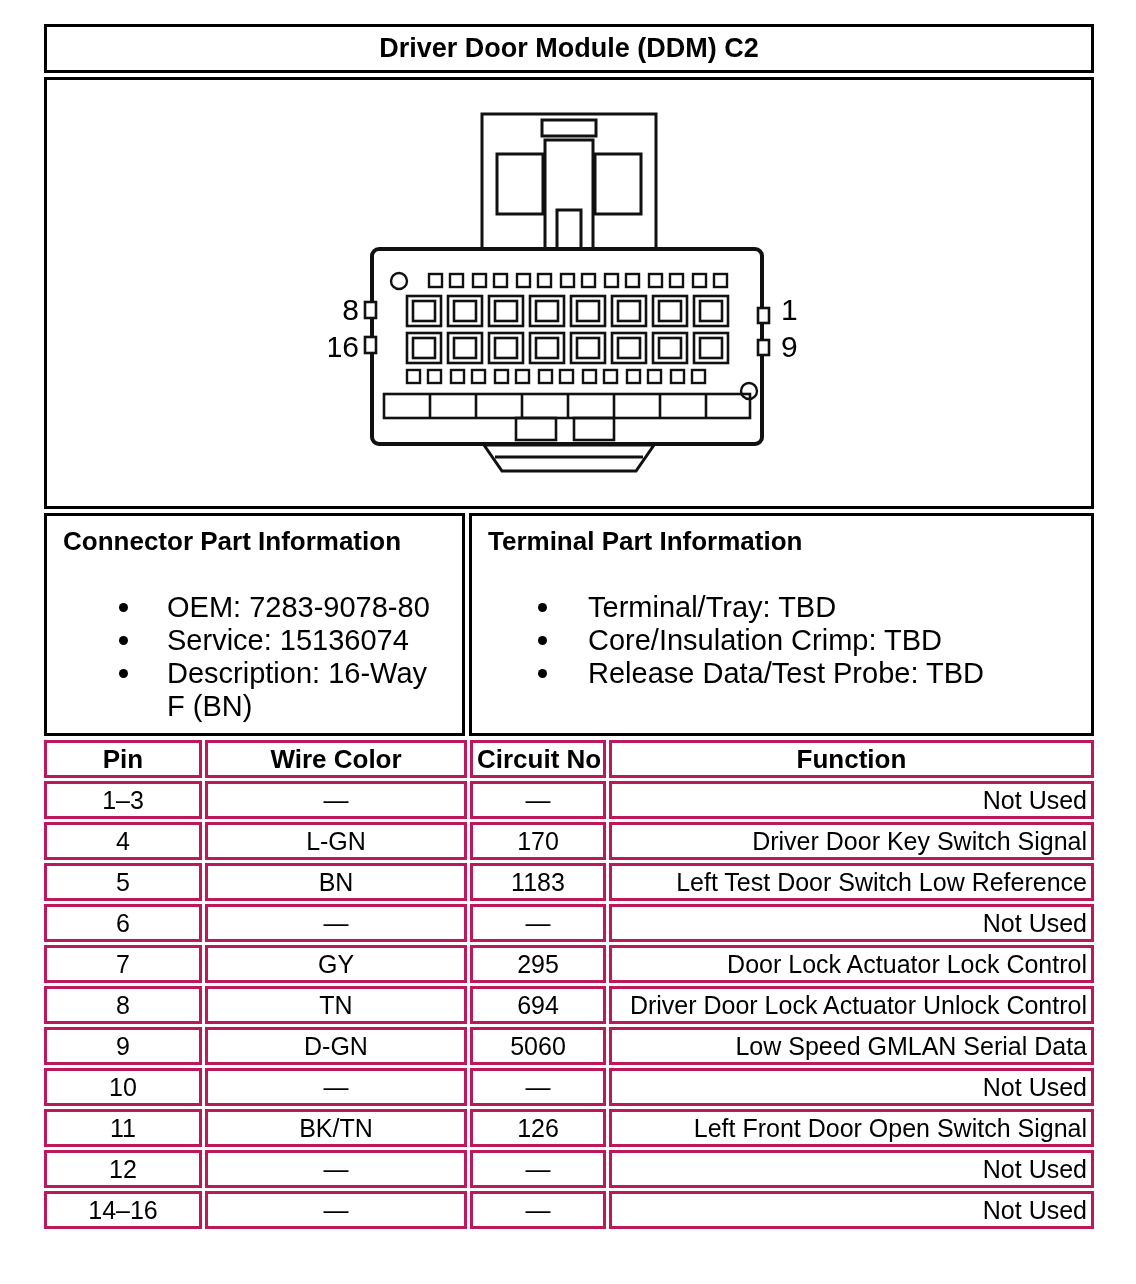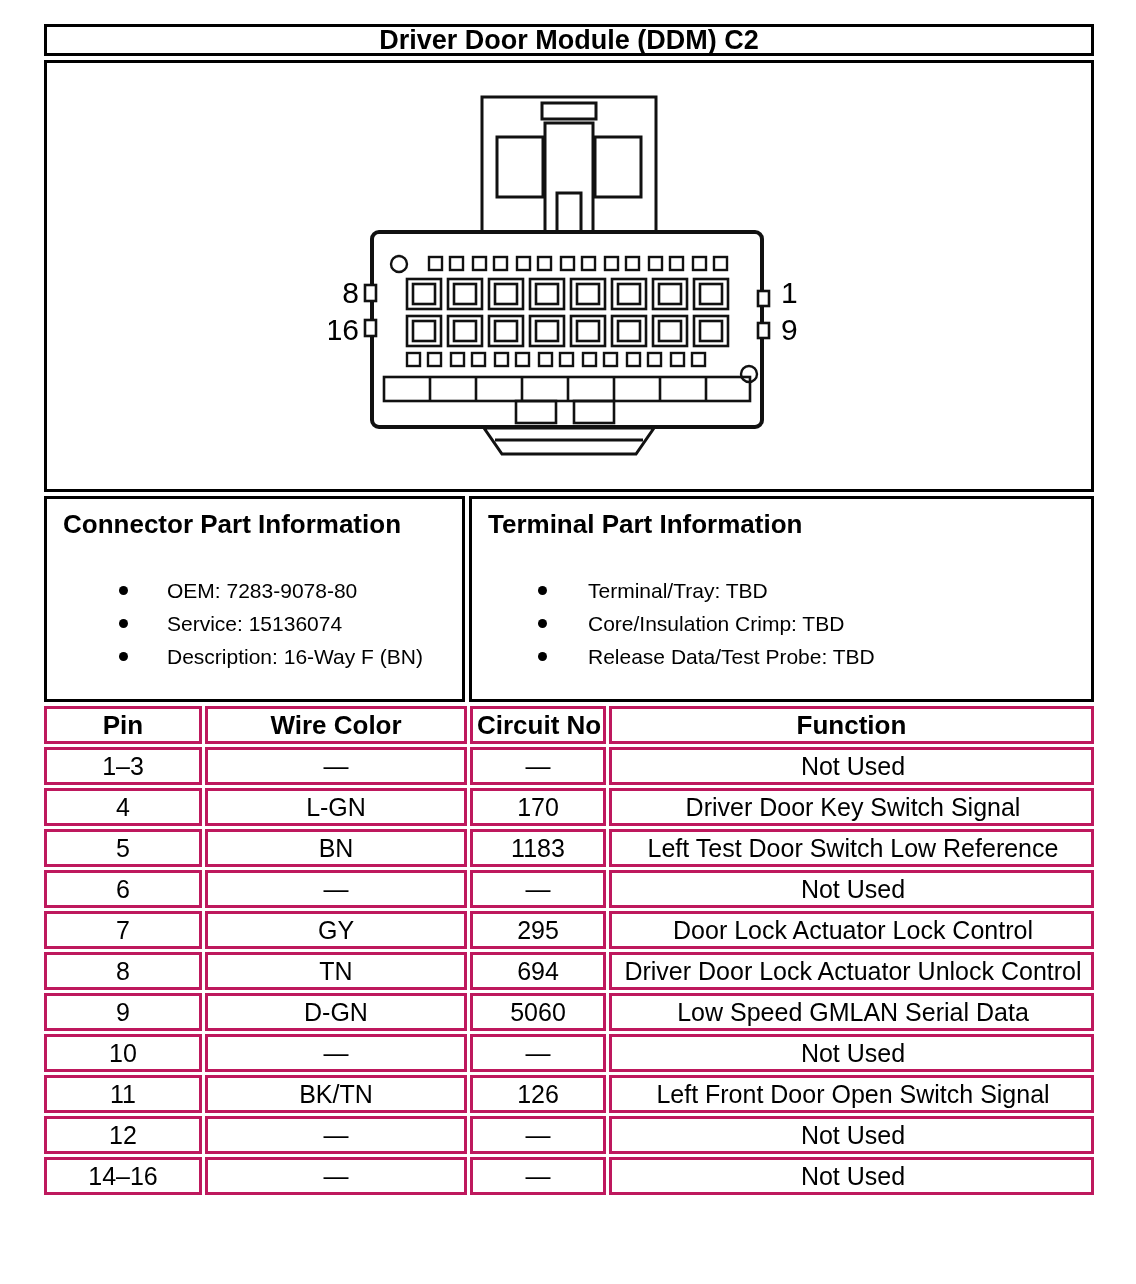--- a/index.html
+++ b/index.html
@@ -8,53 +8,53 @@
     width: 1136px; height: 1284px; position: relative;
     font-family: "Liberation Sans", sans-serif; color: #000;
   }
   .sheet {
     position: absolute; left: 44px; top: 24px; width: 1050px;
     display: flex; flex-direction: column; gap: 4px;
   }
   .box { border: 3px solid #000; background: #fff; }
 
   .titlebar {
-    height: 32px; display: flex; align-items: center; justify-content: center;
+    height: 49px; display: flex; align-items: center; justify-content: center;
     font-size: 27px; font-weight: 700;
   }
 
   .diagram-box { height: 432px; display: flex; justify-content: center; overflow: hidden; }
   .diagram-box svg { margin-top: 24px; }
   svg text { font-family: "Liberation Sans", sans-serif; font-size: 30px; fill: #000; }
 
   .info-row { display: flex; gap: 4px; align-items: stretch; }
   .info-box { min-height: 206px; padding: 10px 16px; }
   .info-left { width: 421px; flex: 0 0 auto; }
   .info-right { flex: 1 1 auto; }
   .info-heading { font-size: 26px; font-weight: 700; }
   ul.bullets { list-style: none; margin: 34px 0 0 0; padding: 0; }
-  .bullets li { position: relative; padding-left: 104px; font-size: 21px; line-height: 33px; }
+  .bullets li { position: relative; padding-left: 104px; font-size: 29px; line-height: 33px; }
   .info-right .bullets li { padding-left: 100px; }
   .bullets li::before {
     content: ""; position: absolute; left: 56px; top: 12px;
     width: 9px; height: 9px; border-radius: 50%; background: #000;
   }
   .info-right .bullets li::before { left: 50px; }
 
   table.pin-table {
     border-collapse: separate; border-spacing: 3px; table-layout: fixed;
     width: 1056px; margin: -3px; font-size: 25px;
   }
   .pin-table th, .pin-table td {
     border: 3px solid #be185d; background: #fff; height: 38px;
     overflow: hidden; white-space: nowrap; padding: 0 4px;
   }
   .pin-table th { font-size: 26px; font-weight: 700; text-align: center; }
   .pin-table td { text-align: center; }
-  .pin-table td.c3 { text-align: center; padding-left: 7px; }
+  .pin-table td.c3 { text-align: right; padding-left: 7px; }
 </style>
 </head>
 <body>
 
 <div class="sheet">
 
   <div class="box titlebar">Driver Door Module (DDM) C2</div>
 
   <div class="box diagram-box">
     <svg width="480" height="390" viewBox="0 0 480 390">

